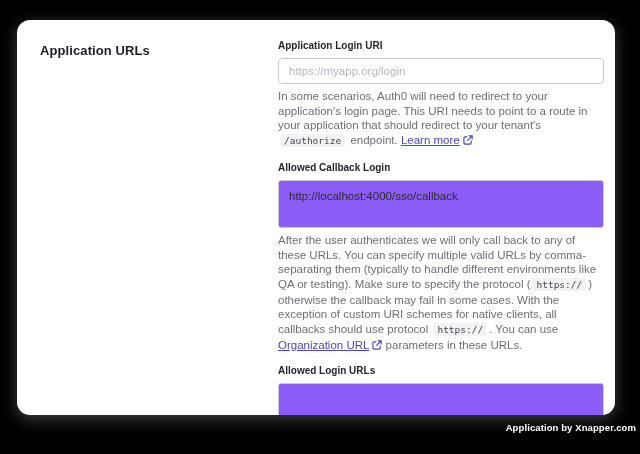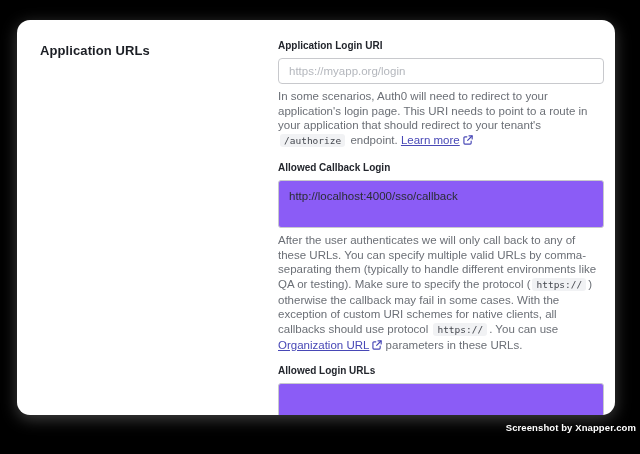--- a/index.html
+++ b/index.html
@@ -136,13 +136,13 @@
             <path d="M7.2 1h3.8v3.8"></path>
             <path d="M10.8 1.2 5.6 6.4"></path>
           </svg></span> parameters in these URLs.</p>
 
     <div class="field-label gap-label">Allowed Login URLs</div>
     <textarea class="text-area ta-logout" style=""></textarea>
 
   </div>
 </div>
 
-<div class="watermark">Screenshot by Xnapper.com</div>
+<div class="watermark">Application by Xnapper.com</div>
 
 </body></html>

